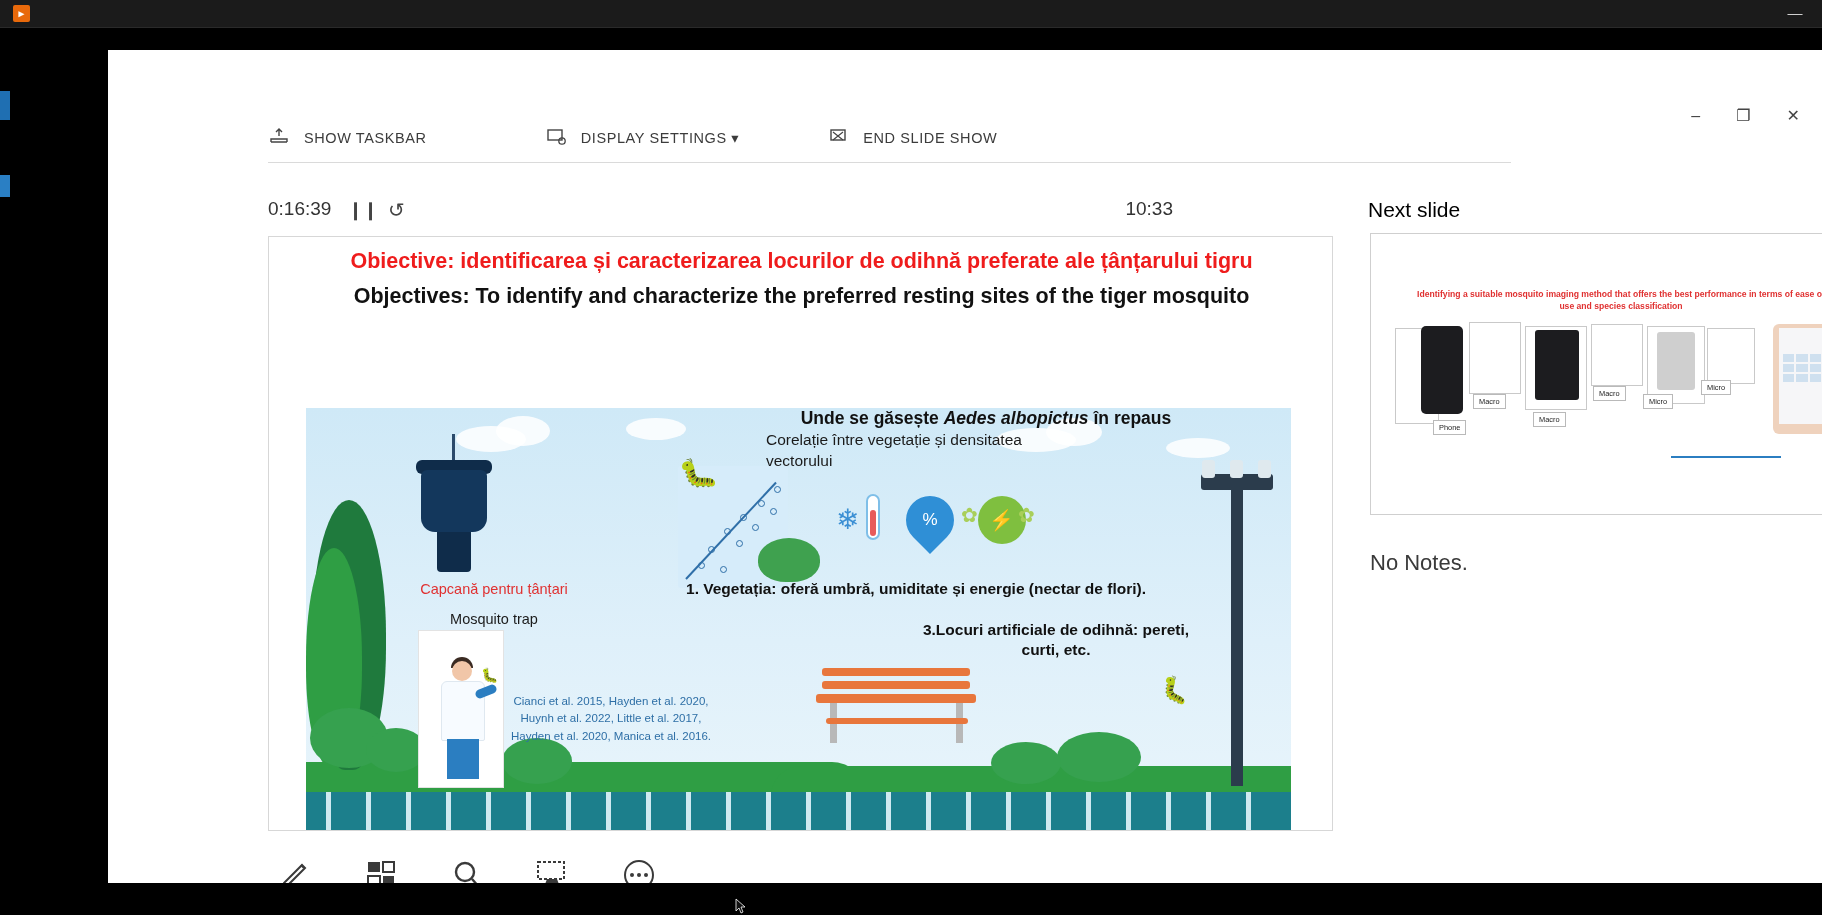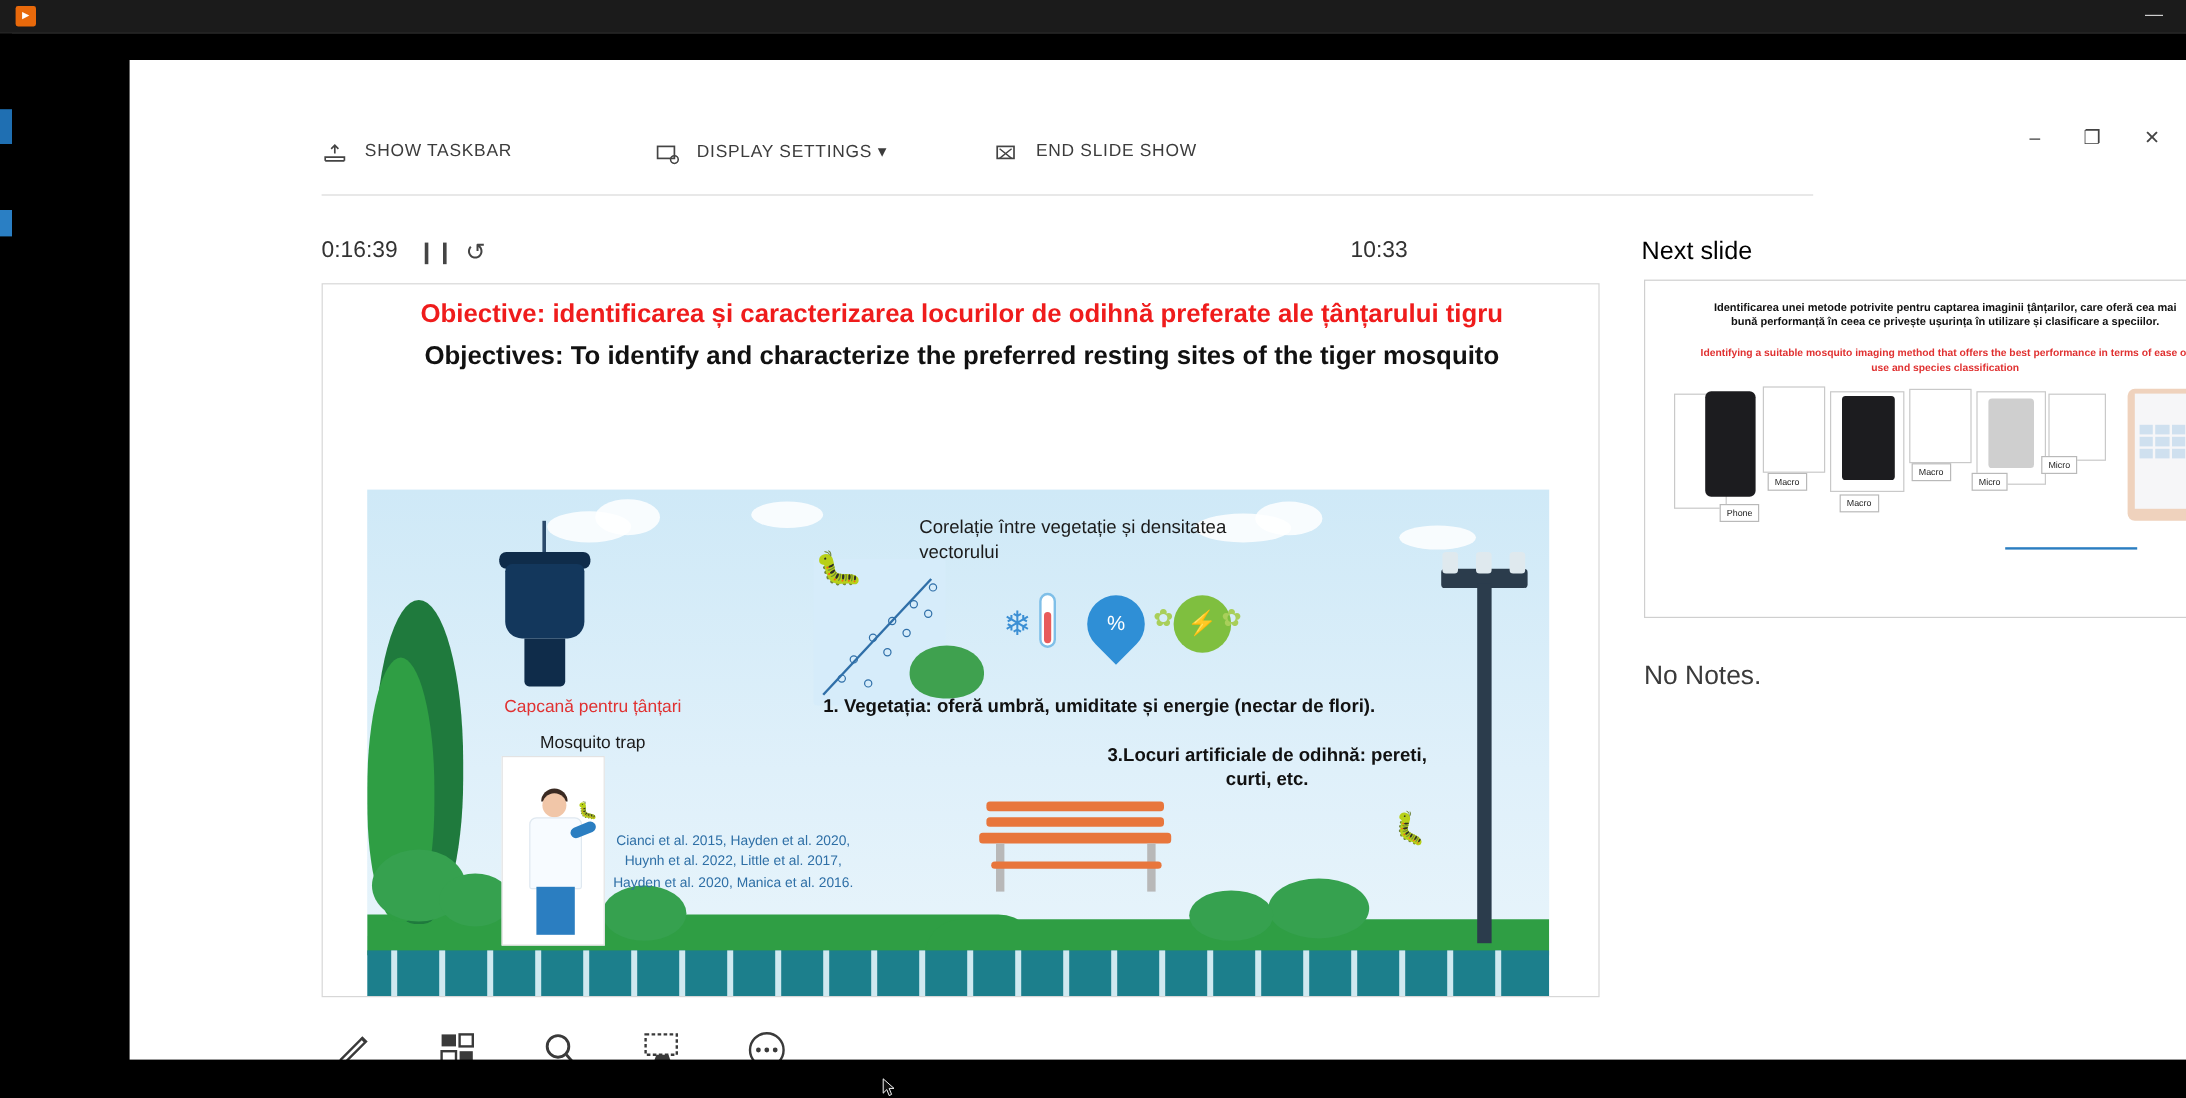--- a/index.html
+++ b/index.html
@@ -43,21 +43,21 @@
 
   
   .pv-winctl { position: absolute; top: 58px; right: 22px; display: flex; gap: 36px; align-items: center; }
   .pv-winctl div { color: #444; font-size: 16px; line-height: 16px; cursor: default; }
 
   
   .pv-toolbar {
     position: absolute; left: 160px; top: 68px; width: 1050px; height: 40px;
     display: flex; align-items: center; gap: 0px;
   }
-  .tb-item { display: flex; height: 40px; cursor: default; }
+  .tb-item { display: flex; align-items: center; height: 40px; cursor: default; }
   .tb-item .lbl {
     font-size: 14.5px; letter-spacing: .6px; color: #3c3c3c; margin-left: 14px;
     white-space: nowrap;
   }
   .tb-gap1 { width: 118px; }
   .tb-gap2 { width: 88px; }
   .icon { display: inline-block; position: relative; }
 
   
   .pv-divider {
@@ -370,20 +370,23 @@
 
         <div class="sci-card">
           <div class="sci-hair"></div>
           <div class="sci-head"></div>
           <div class="sci-coat"></div>
           <div class="sci-arm"></div>
           <div class="sci-legs"></div>
           <div class="sci-mosq">🐛</div>
         </div>
 
+        <div class="heading-repaus">
+          <span>Unde se găsește </span><i>Aedes albopictus</i><span> în repaus</span>
+        </div>
 
         <div class="chart-card">
           <div class="chart-line"></div>
           <div class="dot" style="left:20px; top:96px;"></div>
           <div class="dot" style="left:30px; top:80px;"></div>
           <div class="dot" style="left:42px; top:100px;"></div>
           <div class="dot" style="left:46px; top:62px;"></div>
           <div class="dot" style="left:58px; top:74px;"></div>
           <div class="dot" style="left:62px; top:48px;"></div>
           <div class="dot" style="left:74px; top:58px;"></div>
@@ -460,21 +463,20 @@
             <circle cx="17" cy="17" r="14" fill="none" stroke="#3a3a3a" stroke-width="2"></circle>
             <circle cx="10" cy="17" r="2" fill="#3a3a3a"></circle>
             <circle cx="17" cy="17" r="2" fill="#3a3a3a"></circle>
             <circle cx="24" cy="17" r="2" fill="#3a3a3a"></circle>
           </svg>
       </div>
     </div>
 
     <div class="next-label">Next slide</div>
     <div class="next-thumb">
-      <div class="nt-ro">Identificarea unei metode potrivite pentru captarea imaginii țânțarilor, care oferă cea mai bună performanță în ceea ce privește ușurința în utilizare și clasificare a speciilor.</div>
       <div class="nt-en">Identifying a suitable mosquito imaging method that offers the best performance in terms of ease of use and species classification</div>
       <div class="nt-row">
         <div class="nt-card" style="left:10px; top:8px; width:44px; height:96px;"></div>
         <div class="nt-phone" style="left:36px; top:6px; width:42px; height:88px;"></div>
         <div class="nt-tag" style="left:48px; top:100px;">Phone</div>
         <div class="nt-card" style="left:84px; top:2px; width:52px; height:72px;"></div>
         <div class="nt-tag" style="left:88px; top:74px;">Macro</div>
         <div class="nt-card" style="left:140px; top:6px; width:62px; height:84px;"></div>
         <div class="nt-phone" style="left:150px; top:10px; width:44px; height:70px; border-radius:3px;"></div>
         <div class="nt-tag" style="left:148px; top:92px;">Macro</div>

